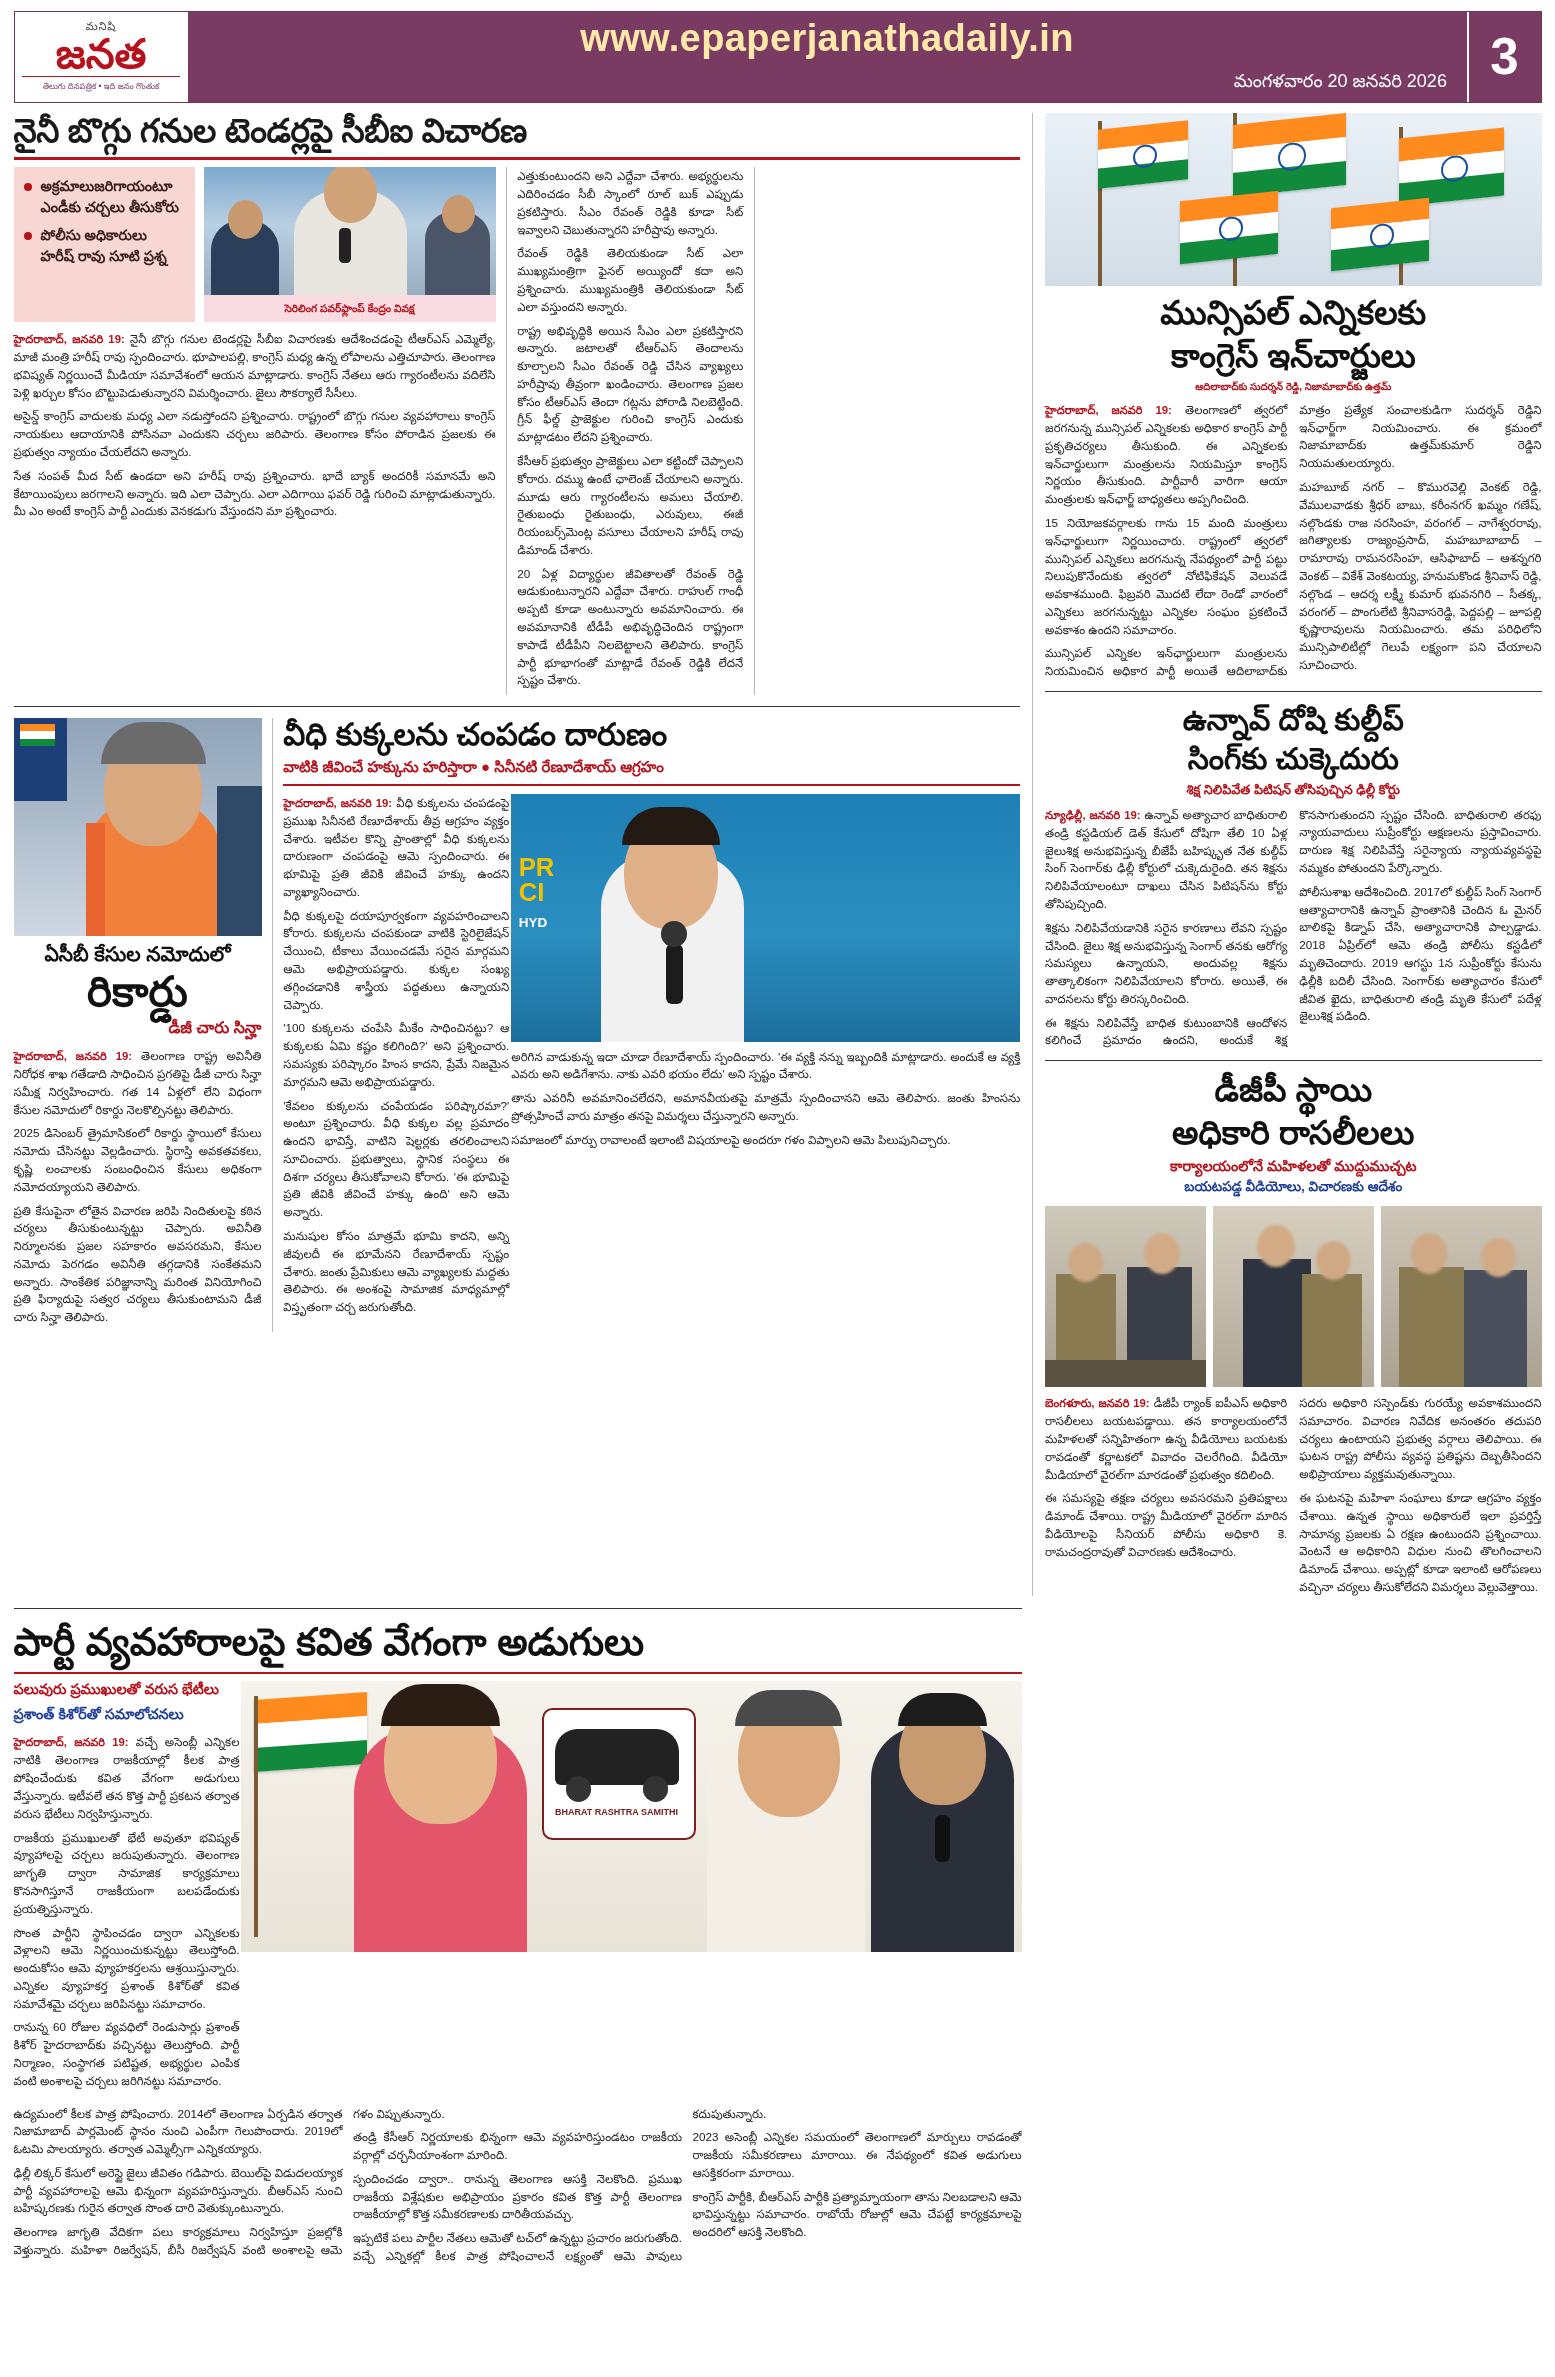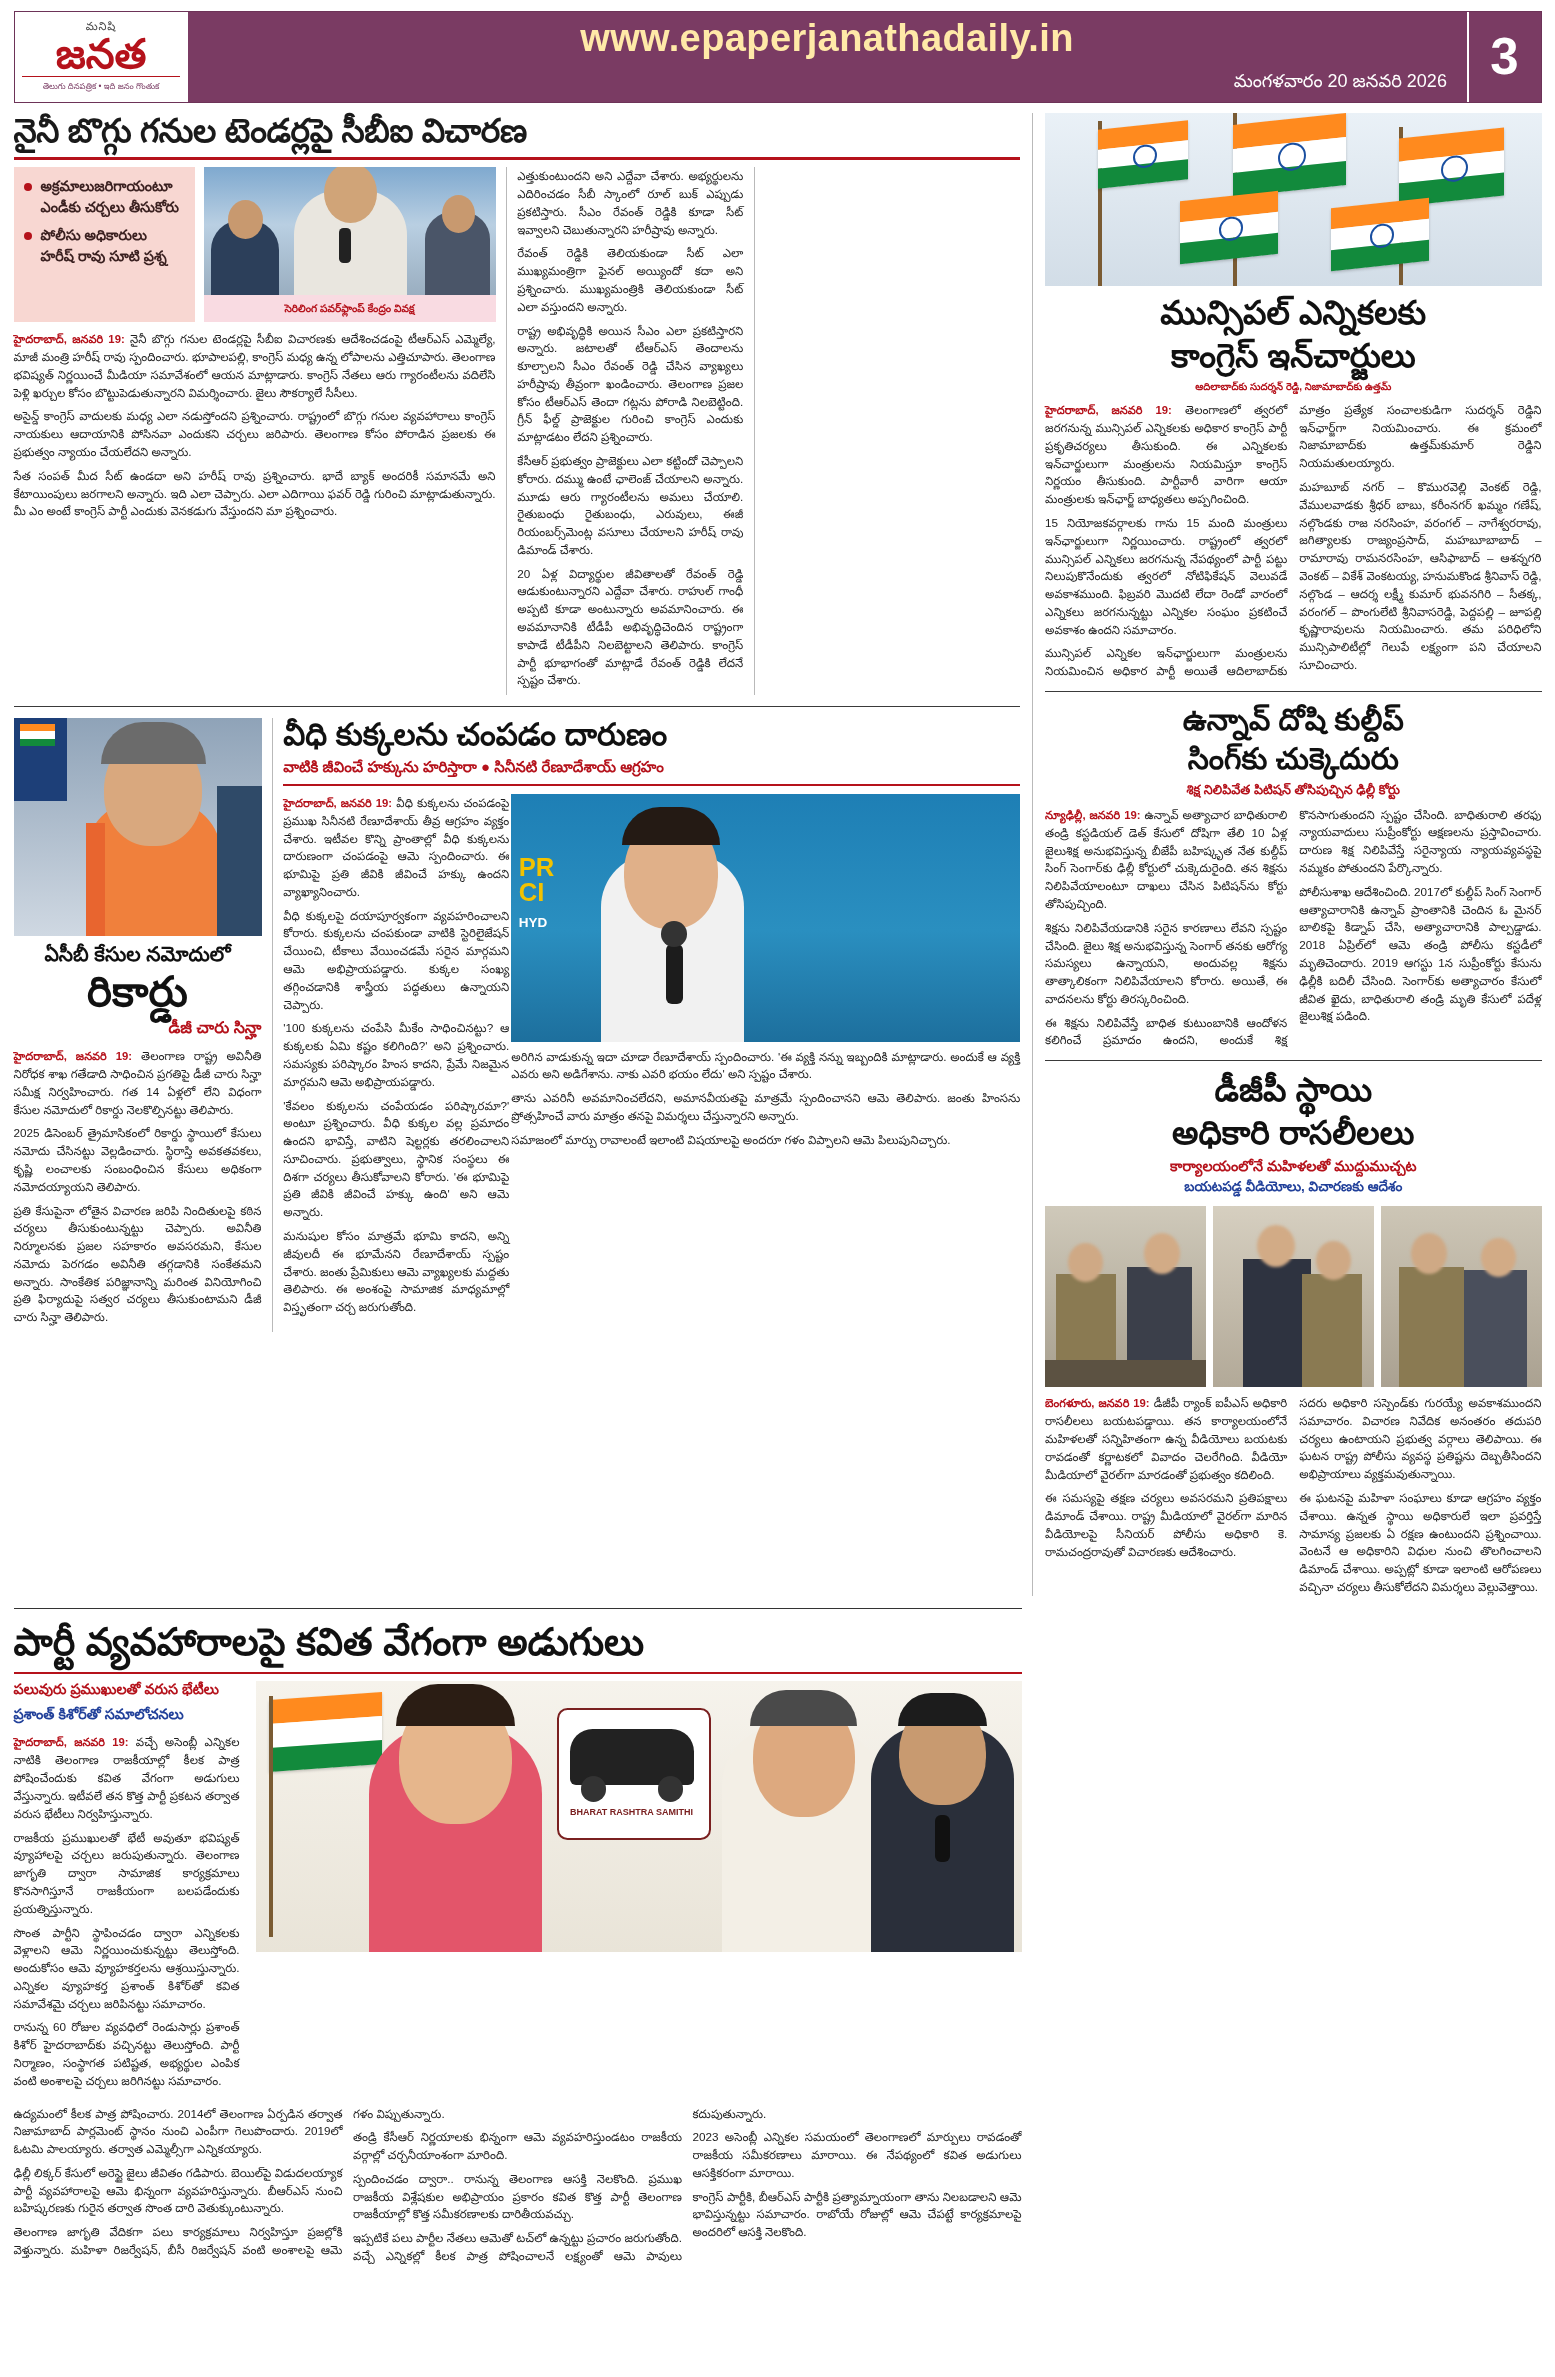--- a/index.html
+++ b/index.html
@@ -310,21 +310,21 @@
         <p>ఈ ఘటనపై మహిళా సంఘాలు కూడా ఆగ్రహం వ్యక్తం చేశాయి. ఉన్నత స్థాయి అధికారులే ఇలా ప్రవర్తిస్తే సామాన్య ప్రజలకు ఏ రక్షణ ఉంటుందని ప్రశ్నించాయి. వెంటనే ఆ అధికారిని విధుల నుంచి తొలగించాలని డిమాండ్ చేశాయి. అప్పట్లో కూడా ఇలాంటి ఆరోపణలు వచ్చినా చర్యలు తీసుకోలేదని విమర్శలు వెల్లువెత్తాయి.</p>
       </div>
 
     </div>
   </div>
 
   <div class="bigfeature" style="width:1008px;">
     <h2 class="feat-head">పార్టీ వ్యవహారాలపై కవిత వేగంగా అడుగులు</h2>
     <div class="redline"></div>
 
-    <div style="display:flex;gap:16px;">
+    <div style="display:flex;gap:1px;">
       <div style="width:226px;">
         <div style="font-size:14.3px;font-weight:bold;color:#b5121b;margin-bottom:4.5px;">పలువురు ప్రముఖులతో వరుస భేటీలు</div>
         <div style="font-size:14.3px;font-weight:bold;color:#21409a;margin-bottom:7.5px;">ప్రశాంత్ కిశోర్‌తో సమాలోచనలు</div>
         <div class="body">
           <p><span class="dateline">హైదరాబాద్, జనవరి 19:</span> <span>వచ్చే అసెంబ్లీ ఎన్నికల నాటికి తెలంగాణ రాజకీయాల్లో కీలక పాత్ర పోషించేందుకు కవిత వేగంగా అడుగులు వేస్తున్నారు. ఇటీవలే తన కొత్త పార్టీ ప్రకటన తర్వాత వరుస భేటీలు నిర్వహిస్తున్నారు.</span></p>
           <p>రాజకీయ ప్రముఖులతో భేటీ అవుతూ భవిష్యత్ వ్యూహాలపై చర్చలు జరుపుతున్నారు. తెలంగాణ జాగృతి ద్వారా సామాజిక కార్యక్రమాలు కొనసాగిస్తూనే రాజకీయంగా బలపడేందుకు ప్రయత్నిస్తున్నారు.</p>
           <p>సొంత పార్టీని స్థాపించడం ద్వారా ఎన్నికలకు వెళ్లాలని ఆమె నిర్ణయించుకున్నట్టు తెలుస్తోంది. అందుకోసం ఆమె వ్యూహకర్తలను ఆశ్రయిస్తున్నారు. ఎన్నికల వ్యూహకర్త ప్రశాంత్ కిశోర్‌తో కవిత సమావేశమై చర్చలు జరిపినట్టు సమాచారం.</p>
           <p>రానున్న 60 రోజుల వ్యవధిలో రెండుసార్లు ప్రశాంత్ కిశోర్ హైదరాబాద్‌కు వచ్చినట్టు తెలుస్తోంది. పార్టీ నిర్మాణం, సంస్థాగత పటిష్టత, అభ్యర్థుల ఎంపిక వంటి అంశాలపై చర్చలు జరిగినట్టు సమాచారం.</p>
         </div>
       </div>

